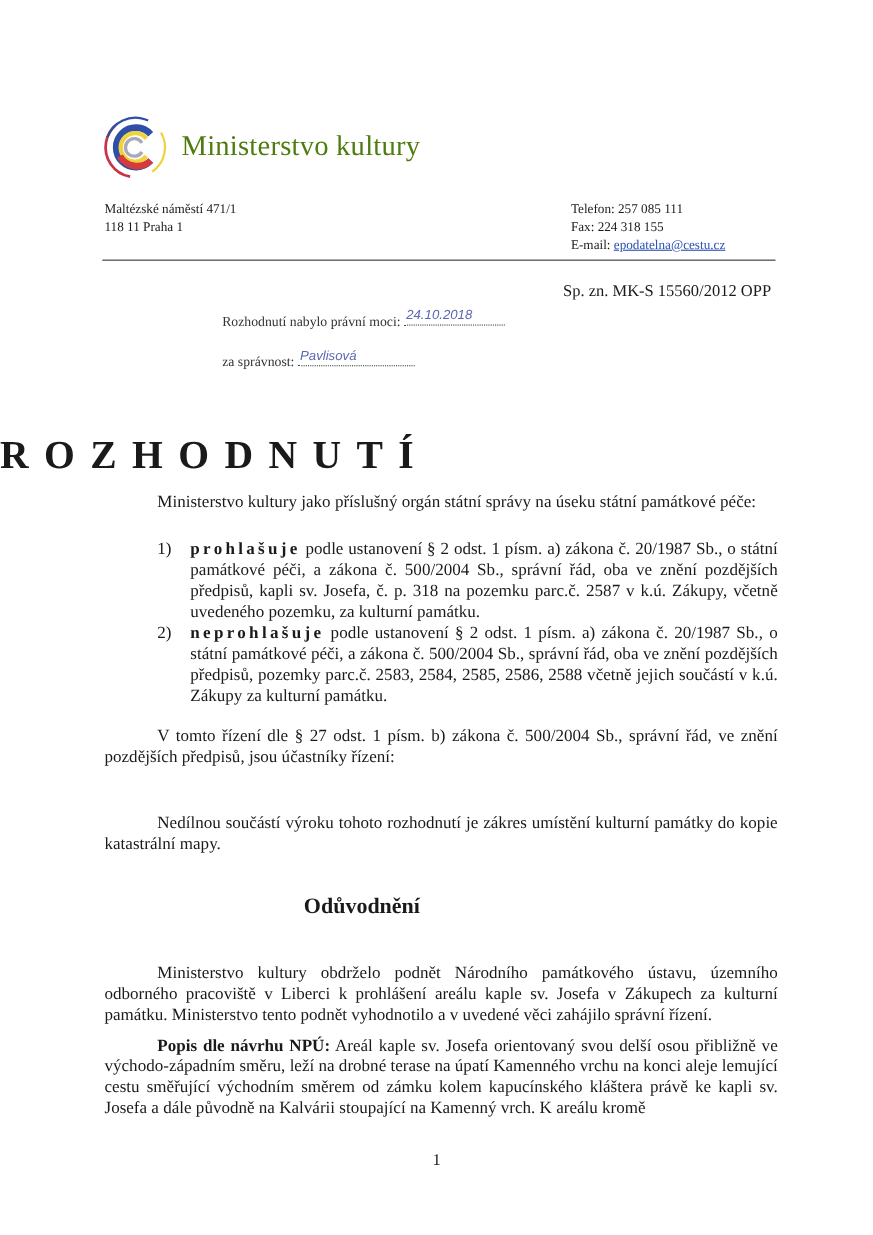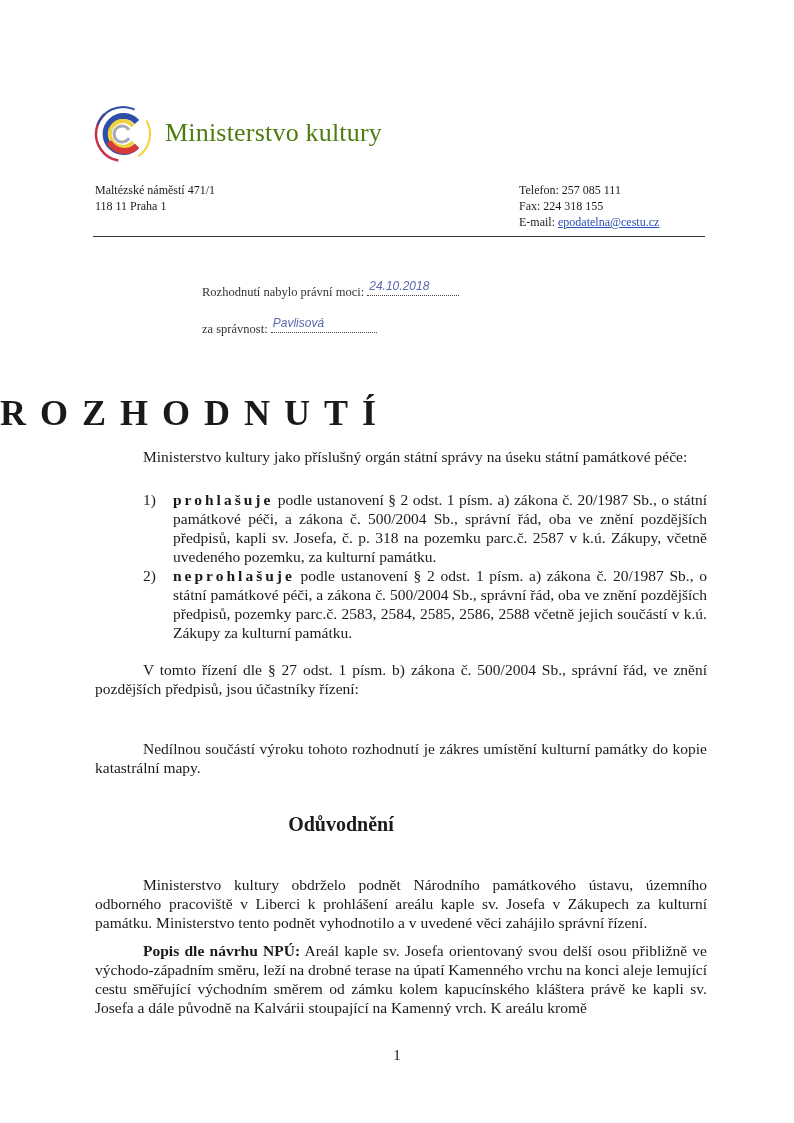--- a/index.html
+++ b/index.html
@@ -19,21 +19,21 @@
   .correct-line { left: 202px; top: 320px; font-size: 12.5px; color: #333; }
   .dots { display: inline-block; border-bottom: 1px dotted #444; position: relative; }
   .hand { position: absolute; left: 2px; bottom: 2px; font-family: Liberation Sans, sans-serif; font-style: italic; color: #5b67b0; font-size: 12px; white-space: nowrap; }
   .title { left: 0; width: 650px; top: 348px; text-align: left; font-size: 36px; font-weight: bold; letter-spacing: 14px; margin-top: 44px; }
   .body { left: 95px; width: 612px; font-size: 15.5px; line-height: 19px; text-align: justify; }
   .indent { text-indent: 48px; }
   .item { position: absolute; left: 143px; width: 564px; font-size: 15.5px; line-height: 19px; text-align: justify; }
   .item .num { position: absolute; left: 0; top: 0; }
   .item .txt { margin-left: 30px; display: block; }
   .spaced { font-weight: bold; letter-spacing: 3px; }
-  .subhead { left: 16px; width: 650px; top: 813px; text-align: center; font-size: 20px; font-weight: bold; }
+  .subhead { left: 4px; width: 650px; top: 813px; text-align: center; font-size: 20px; font-weight: bold; }
   .page-num { left: 0; width: 794px; top: 1047px; text-align: center; font-size: 15px; }
   b.strong { font-weight: bold; }
 </style>
 </head>
 <body>
 
 <div class="abs logo">
   <svg width="60" height="60" viewBox="0 0 60 60">
     <circle cx="30" cy="30" r="27" fill="none" stroke="#c7344a" stroke-width="2.5" stroke-dasharray="60 110" transform="rotate(100 30 30)"></circle>
     <circle cx="30" cy="30" r="27" fill="none" stroke="#f0d23a" stroke-width="2" stroke-dasharray="40 130" transform="rotate(-30 30 30)"></circle>
@@ -53,20 +53,21 @@
 
 <div class="abs contact">
   <div>Telefon: 257 085 111</div>
   <div>Fax: 224 318 155</div>
   <div><span>E-mail: </span><a>epodatelna@cestu.cz</a></div>
 </div>
 
 <div class="abs rule"></div>
 
 <div class="abs refs">
+  <div>Sp. zn. MK-S 15560/2012 OPP</div>
 </div>
 
 <div class="abs legal-line">
   <span>Rozhodnutí nabylo právní moci:</span>
   <span class="dots" style="width:92px;height:12px;">
     <span class="hand">24.10.2018</span>
   </span>
 </div>
 <div class="abs correct-line">
   <span>za správnost:</span>

